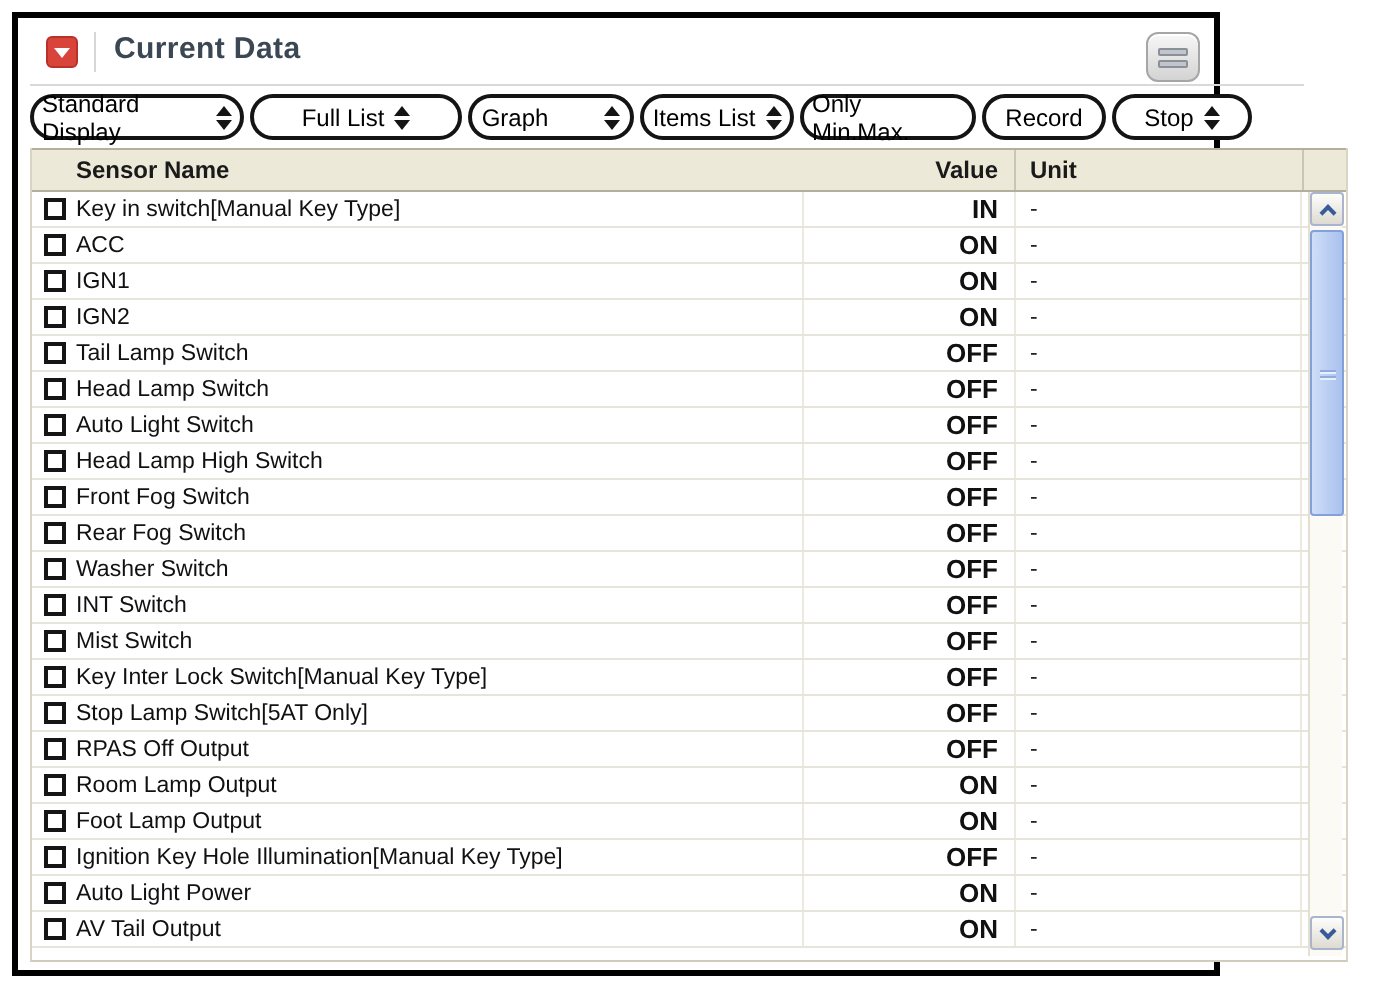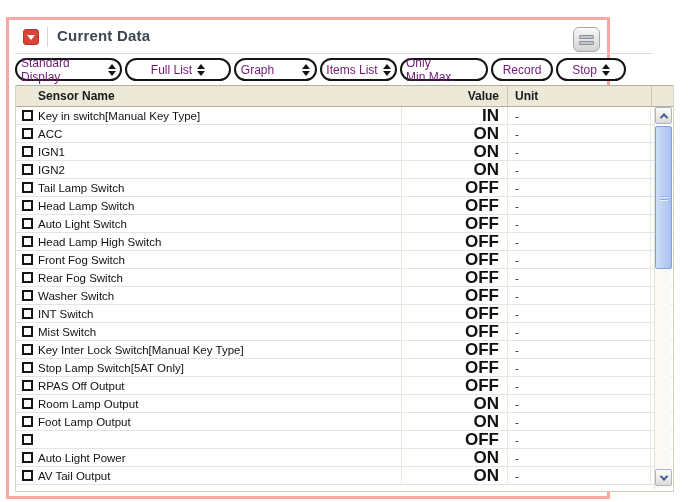--- a/index.html
+++ b/index.html
@@ -1,20 +1,20 @@
 <!DOCTYPE html>
 <html><head>
 <meta charset="utf-8">
 <style>
   * { margin:0; padding:0; box-sizing:border-box; }
   html,body { background:#fff; }
   body { font-family:"Liberation Sans", sans-serif; }
   .page { position:relative; width:700px; height:502px; background:#fff; overflow:hidden; }
   .frame { position:absolute; left:6px; top:6px; width:604px; height:482px;
-           border:3px solid #fca5a5; background:#fff;margin-top:11px; }
+           border:3px solid #000000; background:#fff; }
 
   
   .titlebar { position:absolute; left:0; top:0; width:100%; height:33px; }
   .app-icon { position:absolute; left:14px; top:9px; width:16px; height:16px;
               background:#d9443a; border-radius:3px; border:1px solid #b83229;
               display:flex; align-items:center; justify-content:center; cursor:pointer; }
   .app-icon .tri { width:0; height:0; border-left:4px solid transparent;
                    border-right:4px solid transparent; border-top:5px solid #fff; margin-top:1px; }
   .title-divider { position:absolute; left:38px; top:7px; width:1px; height:20px; background:#d7d7d7; }
   .title { position:absolute; left:48px; top:7px; font-size:15px; font-weight:bold;
@@ -24,21 +24,21 @@
               background:linear-gradient(#f7f7f7,#d3d3d3);
               box-shadow:inset 0 1px 0 #ffffff; cursor:pointer;
               display:flex; flex-direction:column; align-items:center; justify-content:center; gap:2px; }
   .menu-bar { width:15px; height:4px; background:#c2c6cc; border:1px solid #8a9098; border-radius:1px; }
   .title-rule { position:absolute; left:6px; top:33px; width:637px; height:1px; background:#d9d9d9; }
 
   
   .toolbar { position:absolute; left:6px; top:38px; height:24px; display:flex; gap:3px; }
   .tb-btn { height:23px; background:#fff; border:2px solid #141414; border-radius:12px;
             display:flex; align-items:center; justify-content:center; gap:5px;
-            font-family:"Liberation Sans", sans-serif; font-size:12px; color:#701a75;
+            font-family:"Liberation Sans", sans-serif; font-size:12px; color:#000000;
             cursor:pointer; padding:0 4px; }
   .spin { display:flex; flex-direction:column; align-items:center; gap:2px; }
   .spin .t-up { width:0; height:0; border-left:4px solid transparent; border-right:4px solid transparent;
                 border-bottom:5px solid #141414; }
   .spin .t-dn { width:0; height:0; border-left:4px solid transparent; border-right:4px solid transparent;
                 border-top:5px solid #141414; }
 
   
   .table { position:absolute; left:6px; top:65px; width:659px;
            border-left:1px solid #d8d5c5; border-right:1px solid #d8d5c5;
@@ -49,21 +49,21 @@
   .th.c-name  { padding-left:22px; }
   .th.c-value { justify-content:flex-end; padding-right:8px; border-right:1px solid #c9c5b2; }
   .th.c-unit  { padding-left:7px; }
   .th.c-sp    { border-left:1px solid #c9c5b2; }
 
   .tbody { position:relative; }
   .tr { display:grid; grid-template-columns:385px 107px 143px 22px; height:18px;
         border-bottom:1px solid #e7e5da; background:#fff; cursor:default; }
   .td { display:flex; align-items:center; font-size:11.5px; color:#111; overflow:hidden; white-space:nowrap; }
   .td.c-name { padding-left:6px; font-weight:normal;text-align:right; }
-  .td.c-value { justify-content:flex-end; padding-right:8px; font-weight:bold; font-size:17px;
+  .td.c-value { justify-content:flex-end; padding-right:8px; font-weight:bold; font-size:13px;
                 border-left:1px solid #eceadf; border-right:1px solid #eceadf; }
   .td.c-unit { padding-left:7px; color:#222; border-right:1px solid #eceadf; }
   .cb { width:11px; height:11px; border:2px solid #151515; background:#fff; margin-right:5px; flex:0 0 auto; }
   .filler-row { height:6px; background:#fff; }
 
   
   .scrollbar { position:absolute; top:22px; right:2px; width:17px; bottom:2px;
                background:#fbfaf5; border-left:1px solid #e3e0d2; }
   .sb-btn { position:absolute; left:0; width:17px; height:17px;
             background:linear-gradient(#fdfdfb,#dddbd1); border:1px solid #aab4cc; border-radius:2px;
@@ -308,20 +308,21 @@
               <span class="cb"></span>
               <span>Foot Lamp Output</span>
             </div>
             <div class="td c-value">ON</div>
             <div class="td c-unit">-</div>
             <div class="td"></div>
           </div>
           <div class="tr">
             <div class="td c-name">
               <span class="cb"></span>
+              <span>Ignition Key Hole Illumination[Manual Key Type]</span>
             </div>
             <div class="td c-value">OFF</div>
             <div class="td c-unit">-</div>
             <div class="td"></div>
           </div>
           <div class="tr">
             <div class="td c-name">
               <span class="cb"></span>
               <span>Auto Light Power</span>
             </div>

